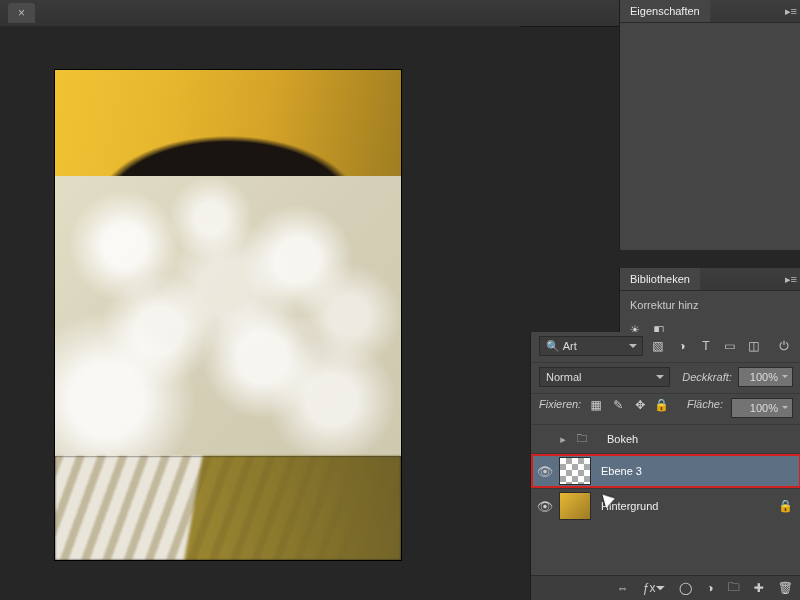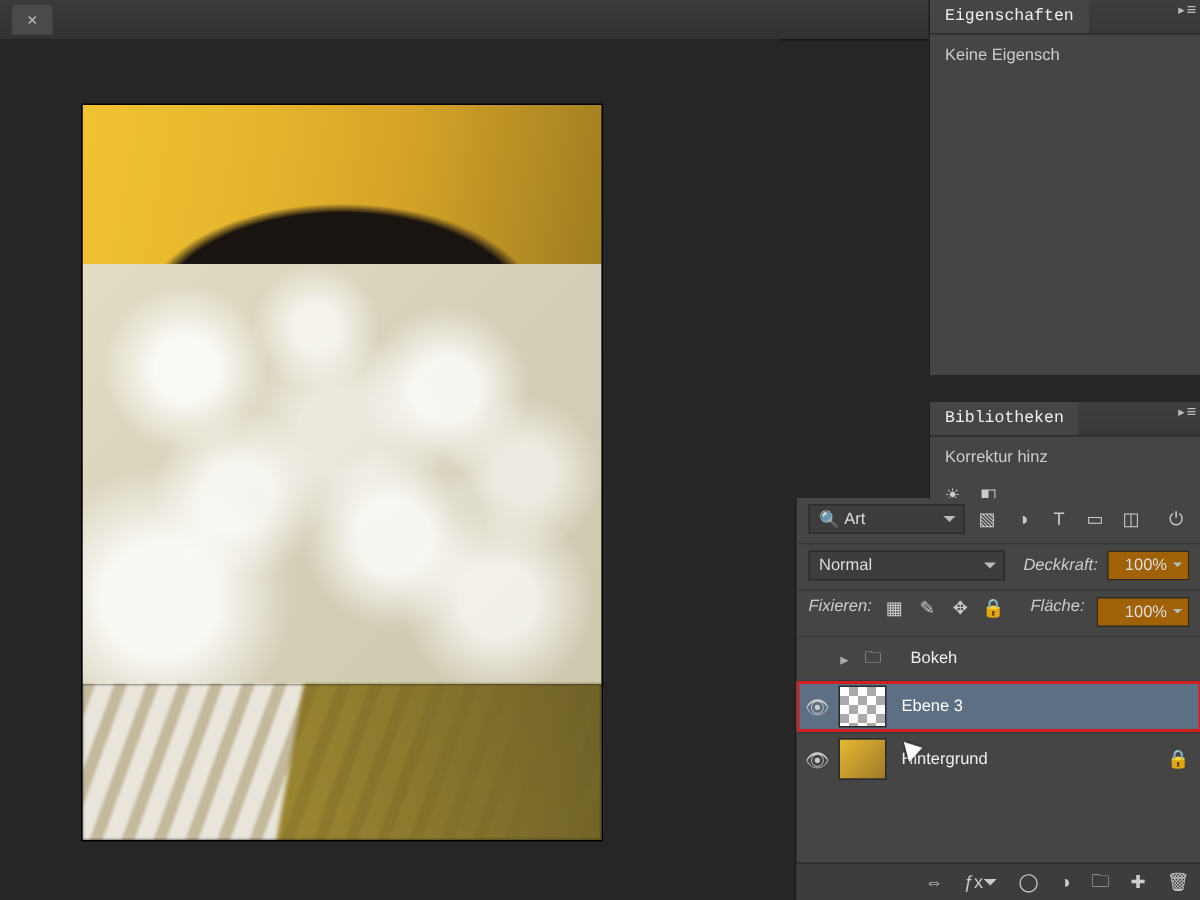--- a/index.html
+++ b/index.html
@@ -28,33 +28,33 @@
     linear-gradient(80deg,#c9af3a 0%,#a38a29 30%,#8e7a24 60%,#6d5e1e 100%);
     filter:blur(1px) contrast(.9);}
   .seg3:after{content:"";position:absolute;inset:0;background:
     repeating-linear-gradient(110deg,rgba(120,100,30,.35) 0 8px,transparent 8px 20px);}
   
   .panel{position:absolute;right:0;background:#454545;border-left:1px solid #1c1c1c;}
   .p-properties{top:0;width:180px;height:250px;}
   .p-lib{top:268px;width:180px;height:80px;}
   .p-layers{top:332px;width:270px;height:268px;}
   @media all{.p-layers{left:530px;right:0;width:270px;}}
-  .phead{background:linear-gradient(#3e3e3e,#383838);height:22px;display:flex;align-items:flex-start;border-bottom:1px solid #2a2a2a;font-family:Liberation Mono, monospace;}
+  .phead{background:linear-gradient(#3e3e3e,#383838);height:22px;display:flex;align-items:center;border-bottom:1px solid #2a2a2a;}
   .ptab{padding:0 10px;height:22px;line-height:22px;color:#ccc;}
   .ptab.active{background:#454545;color:#eee;}
   .flyout{margin-left:auto;width:18px;text-align:center;color:#bbb;}
   .pcontent{padding:8px 10px;color:#ccc;}
   .iconrow{display:flex;gap:10px;padding:4px 8px;color:#ddd;font-size:13px;}
   
   .lrow{display:flex;align-items:center;gap:6px;padding:4px 8px 6px;border-bottom:1px solid #393939;}
   .dd{background:#3d3d3d;border:1px solid #2b2b2b;height:18px;display:flex;align-items:center;padding:0 6px;color:#ddd;position:relative;}
   .dd.kind{width:90px;}
   .dd.blend{width:140px;}
   .dd:after{content:"";position:absolute;right:5px;top:7px;border:4px solid transparent;border-top-color:#bbb;}
-  .numfield{background:#a16207;border:1px solid #2b2b2b;height:18px;width:42px;display:flex;align-items:center;justify-content:flex-end;padding:0 14px 0 4px;color:#ddd;position:relative;}
+  .numfield{background:#737373;border:1px solid #2b2b2b;height:18px;width:42px;display:flex;align-items:center;justify-content:flex-end;padding:0 14px 0 4px;color:#ddd;position:relative;}
   .numfield:after{content:"";position:absolute;right:4px;top:7px;border:3px solid transparent;border-top-color:#bbb;}
   .filtico{width:18px;height:18px;display:flex;align-items:center;justify-content:center;color:#ccc;font-size:12px;}
   .lbl{color:#ccc;font-style:italic;}
   .lockrow{display:flex;align-items:flex-start;gap:8px;padding:4px 8px 6px;}
   .ico{width:14px;height:14px;display:inline-flex;align-items:center;justify-content:center;color:#ccc;font-size:12px;}
   .layerlist{}
   .layer{display:flex;align-items:center;height:34px;border-top:1px solid #393939;}
   .layer.group{height:28px;}
   .vis{width:28px;text-align:center;color:#ccc;font-size:13px;}
   .thumb{width:30px;height:26px;border:1px solid #2b2b2b;background:#888;flex:0 0 30px;}
@@ -87,21 +87,20 @@
     <div class="seg seg2"></div>
     <div class="seg seg3"></div>
   </div>
 </div>
 
 <div class="panel p-properties">
   <div class="phead">
     <div class="ptab active">Eigenschaften</div>
     <div class="flyout">▸≡</div>
   </div>
-  <div class="pcontent">Keine Eigensch</div>
 </div>
 
 <div class="panel p-lib">
   <div class="phead">
     <div class="ptab active">Bibliotheken</div>
     <div class="flyout">▸≡</div>
   </div>
   <div class="pcontent">Korrektur hinz</div>
   <div class="iconrow">
     <span class="ico">☀</span>

